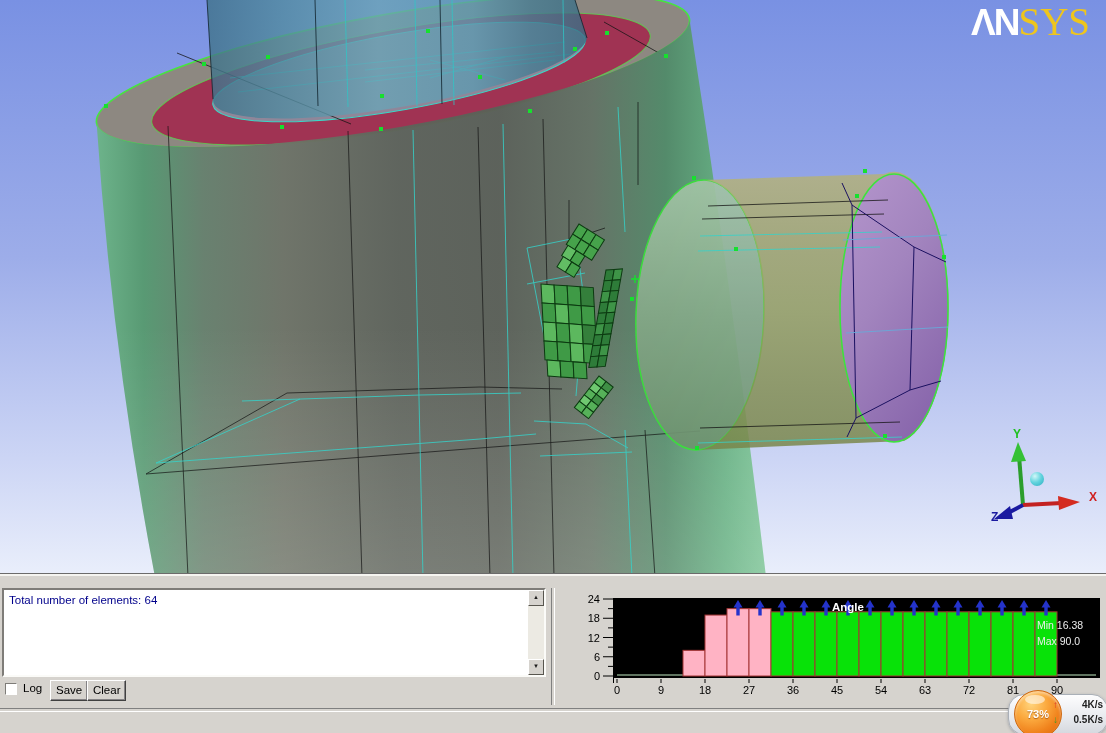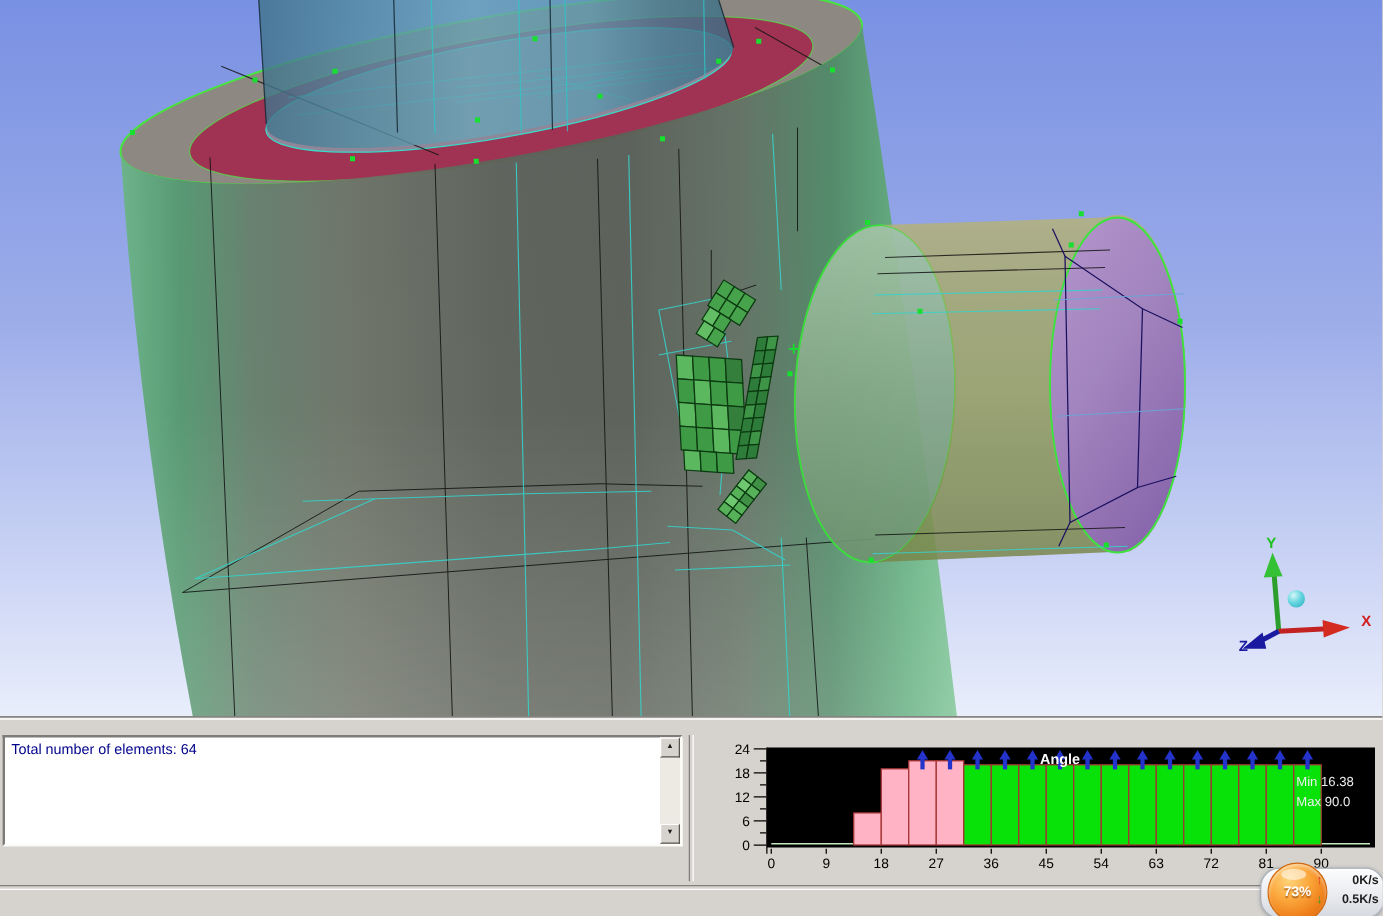--- a/index.html
+++ b/index.html
@@ -313,34 +313,41 @@
         <polygon points="1080,502 1058,496 1059,510" fill="#d42b20"></polygon>
         <line x1="1023" y1="505" x2="1006" y2="514" stroke="#1a1aa0" stroke-width="4"></line>
         <polygon points="994,519 1010,506 1013,519" fill="#1a1aa0"></polygon>
         <circle cx="1037" cy="479" r="7" fill="url(#sphereGrad)"></circle>
         <text x="1013" y="438" font-size="12" font-weight="bold" fill="#20c020" font-family="DejaVu Sans Mono,monospace">Y</text>
         <text x="1089" y="501" font-size="12" font-weight="bold" fill="#d02020" font-family="DejaVu Sans Mono,monospace">X</text>
         <text x="991" y="521" font-size="12" font-weight="bold" fill="#1a1aa0" font-family="DejaVu Sans Mono,monospace">Z</text>
       </g>
     </svg>
 
+    <div id="brand"><span class="w">ΛN</span><span class="g">SYS</span></div>
   </div>
 
   <div id="vp-bottom-edge"></div>
 
   <div id="bottom">
 
     <div id="log-box">
       <div id="log-lines"><div class="log-line">Total number of elements: 64</div><div class="log-line"></div></div>
       <div id="log-scrollbar">
         <div class="sb-btn" id="sb-up">▲</div>
         <div class="sb-btn" id="sb-down">▼</div>
       </div>
     </div>
 
+    <div id="controls">
+      <div id="log-check"></div>
+      <div id="log-check-label">Log</div>
+      <div class="win-btn" id="btn-save">Save</div>
+      <div class="win-btn" id="btn-clear">Clear</div>
+    </div>
 
     <div id="divider-v"></div>
     <div id="groove-h"></div>
 
     <svg id="chart-svg" width="550" height="147" viewBox="0 0 550 147">
         <rect x="57.5" y="12" width="486.5" height="80" fill="#000000"></rect>
         <line x1="57.5" y1="12" x2="57.5" y2="97" stroke="#000000" stroke-width="1"></line>
         <line x1="47" y1="90" x2="57" y2="90" stroke="#000000" stroke-width="1"></line>
         <text x="44" y="94" text-anchor="end" font-size="11" fill="#000000">0</text>
         <line x1="47" y1="70.752" x2="57" y2="70.752" stroke="#000000" stroke-width="1"></line>
@@ -428,17 +435,17 @@
         <text x="292" y="25" text-anchor="middle" font-size="11.5" font-weight="bold" fill="#ffffff">Angle</text>
         <text x="481" y="43" font-size="10.5" fill="#ececec">Min 16.38</text>
         <text x="481" y="59" font-size="10.5" fill="#ececec">Max 90.0</text>
       </svg>
 
     <div id="badge">
       <div id="badge-circle">
         <div class="glare"></div>
         <div id="badge-pct">73%</div>
       </div>
-      <div class="badge-row" id="row-up"><span class="arr">↑</span><span>0K/s</span></div>
+      <div class="badge-row" id="row-up"><span class="arr">↑</span><span>4K/s</span></div>
       <div class="badge-row" id="row-down"><span class="arr">↓</span><span>0.5K/s</span></div>
     </div>
   </div>
 </div>
 
 </body></html>

